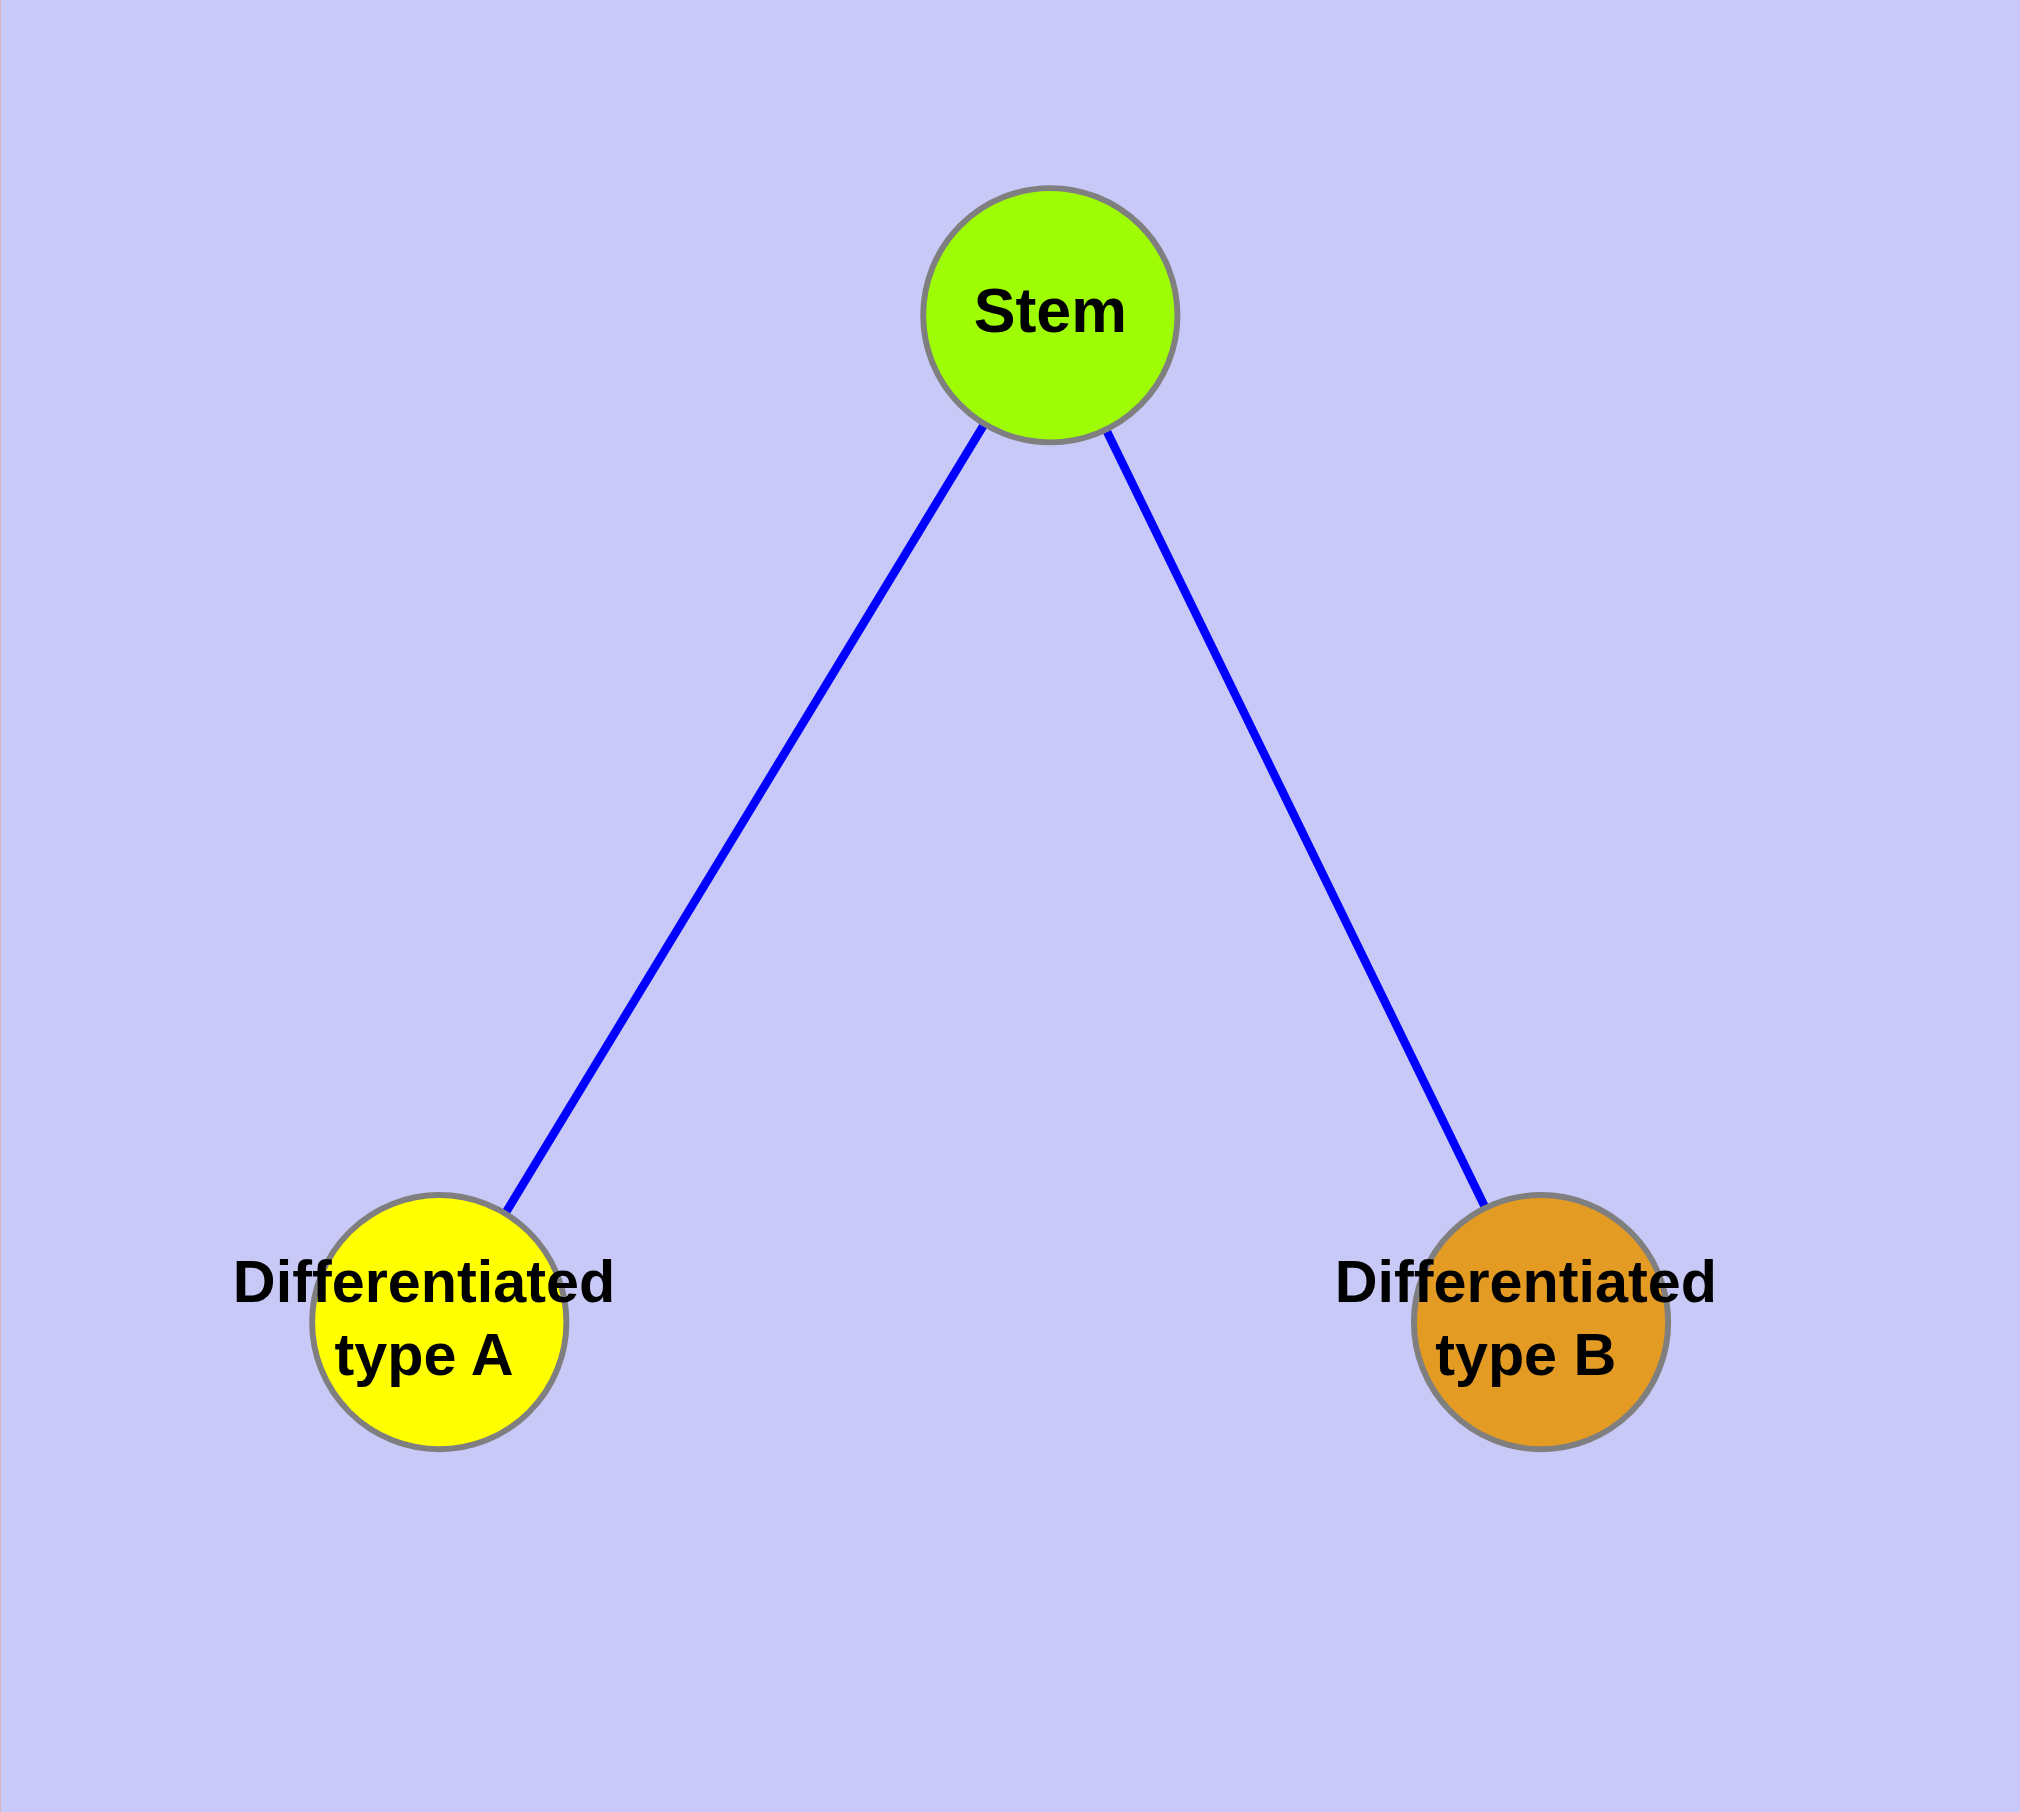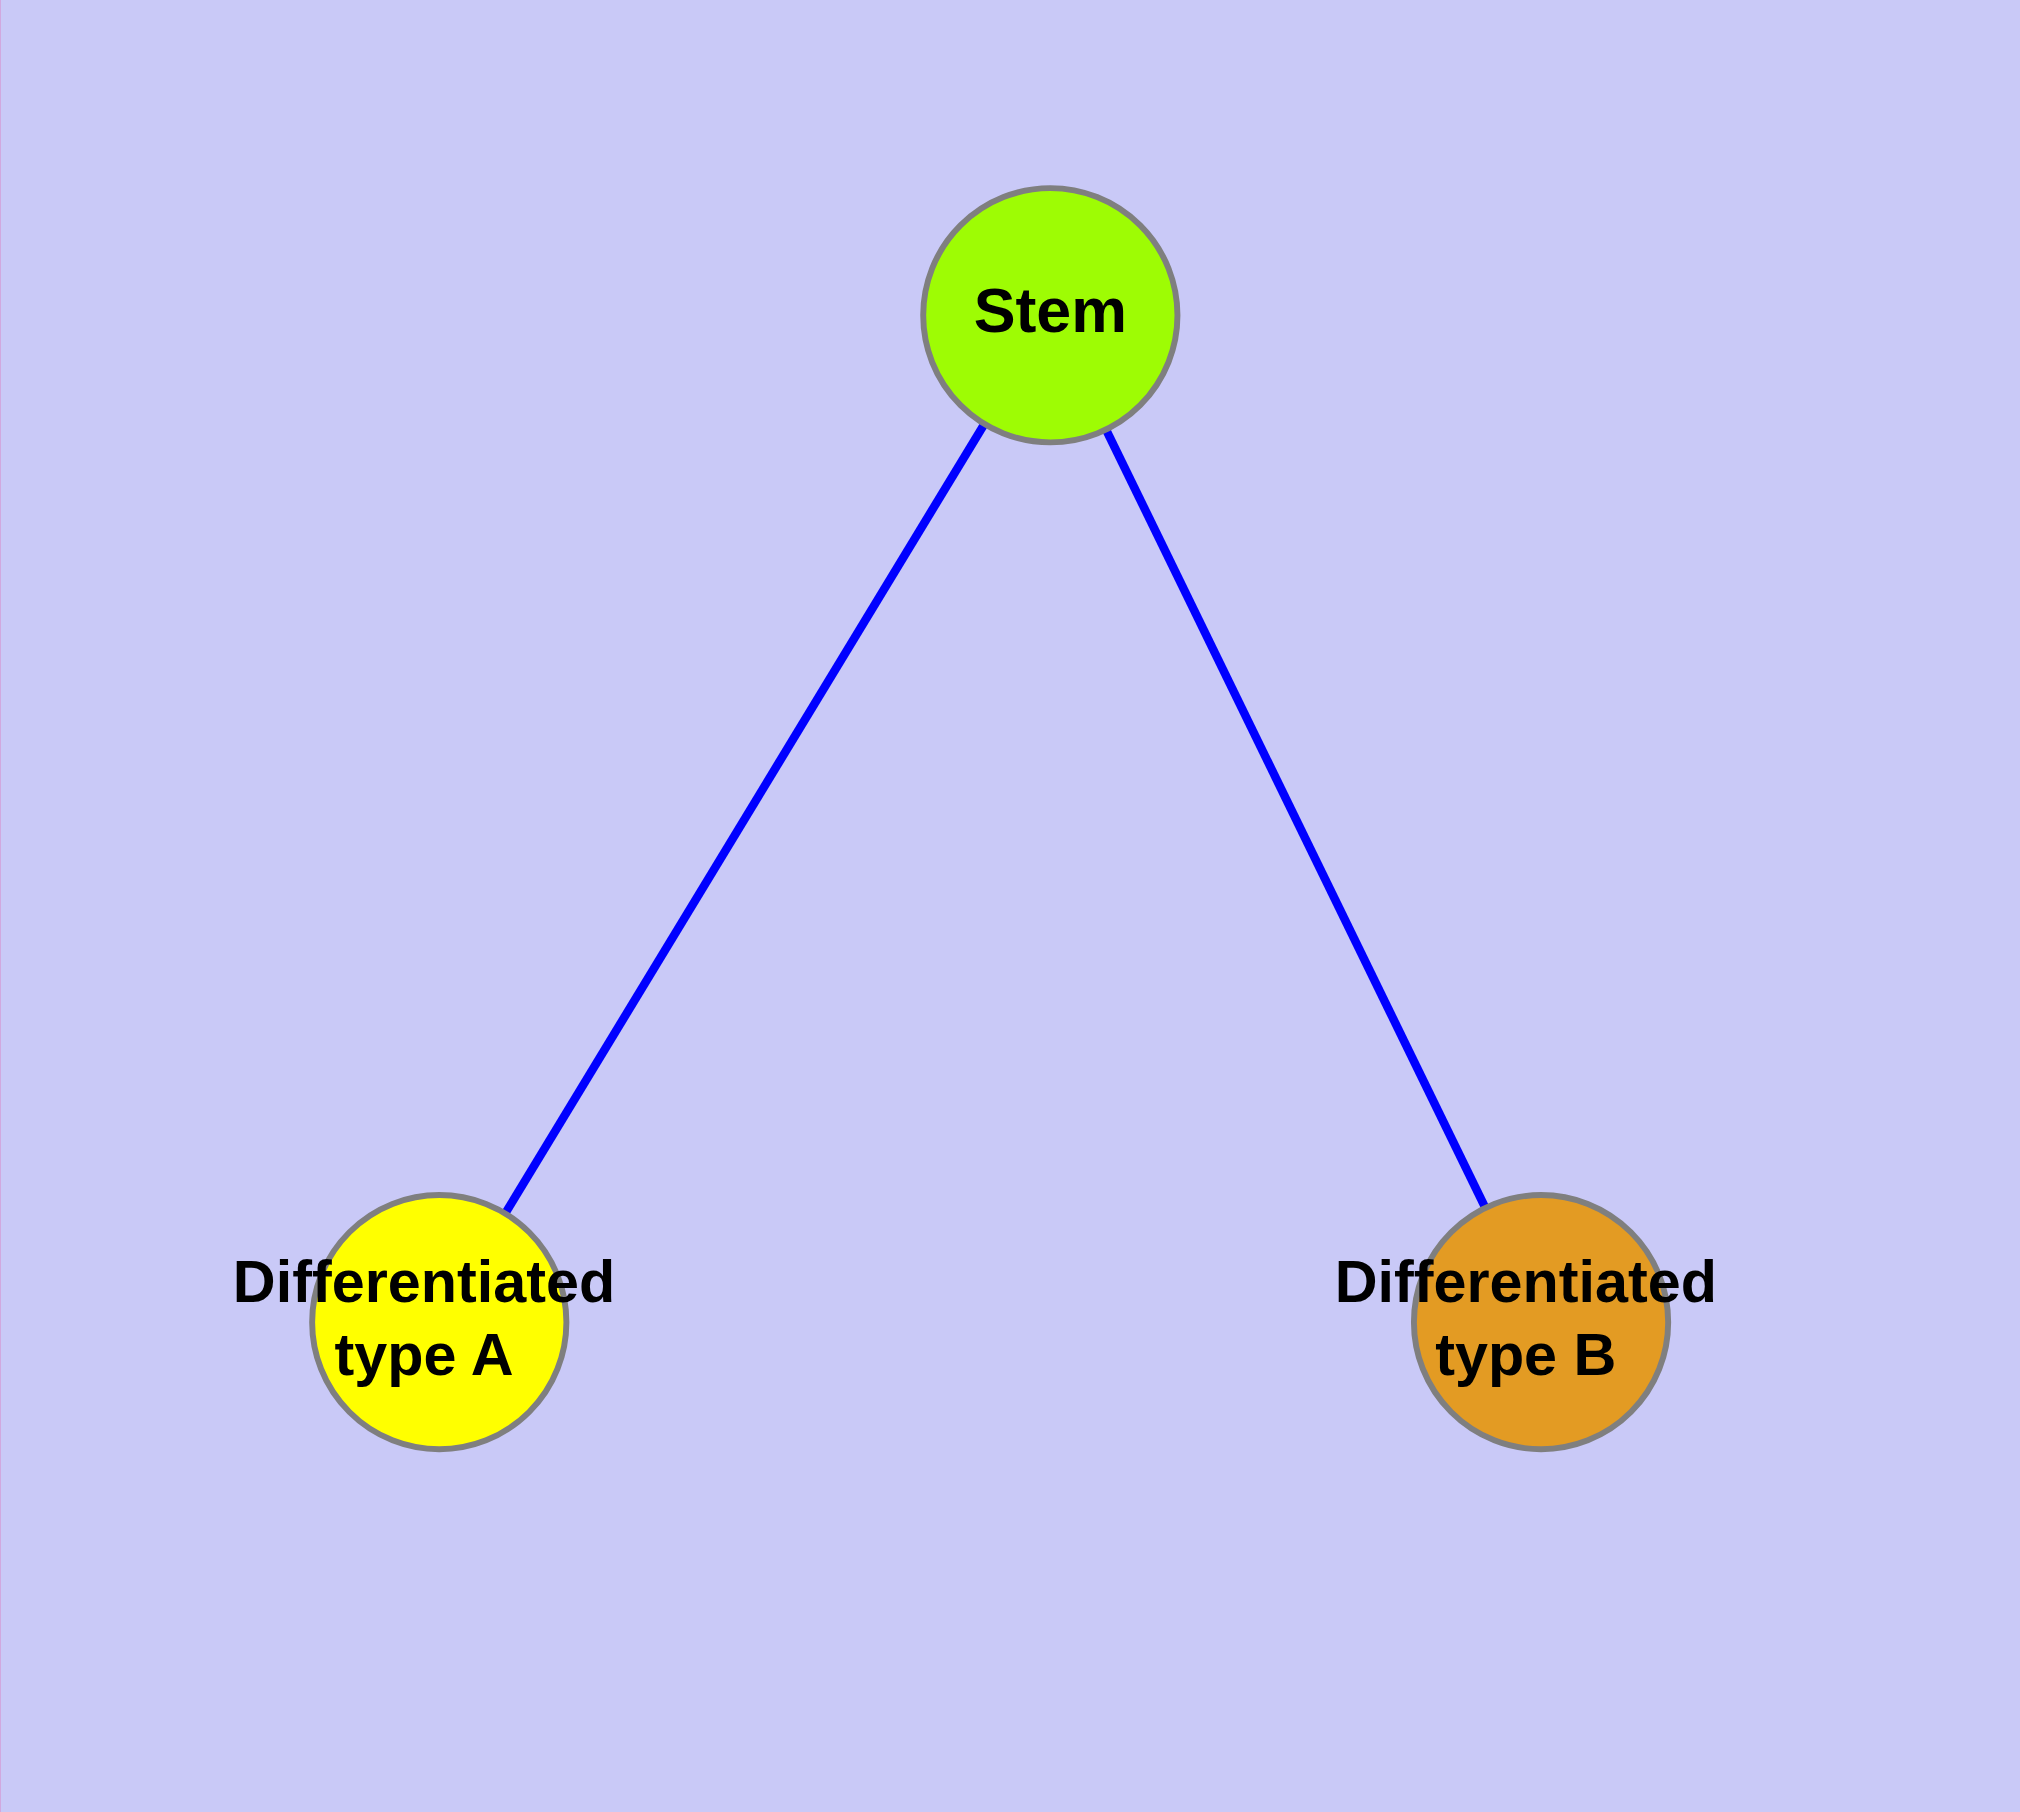--- a/index.html
+++ b/index.html
@@ -28,21 +28,21 @@
     fill: #000000;
     text-anchor: middle;
     dominant-baseline: middle;
     paint-order: normal;
     white-space: pre;
   }
 </style>
 </head>
 <body>
 
-<div id="canvas" style="width: 2021px; height: 1812px; background: #ec4899;">
+<div id="canvas" style="width: 2021px; height: 1812px; background: #f97316;">
   <svg id="graph-svg" viewBox="0 0 2384 2138" xmlns="http://www.w3.org/2000/svg" style="width: 2021px; height: 1812px;">
 
     <rect id="bg-rect" x="0" y="0" width="2384" height="2138" fill="#C9C9F7"></rect>
 
     <g id="edge-layer">
         <line x1="1239" y1="372" x2="518" y2="1560" stroke="#0000FF" stroke-width="10" stroke-linecap="butt"></line>
         <line x1="1239" y1="372" x2="1818" y2="1560" stroke="#0000FF" stroke-width="10" stroke-linecap="butt"></line>
       </g>
     <g id="node-layer">
         <circle cx="1239" cy="372" r="150" fill="#9EFC04" stroke="#7F7F7F" stroke-width="7"></circle>

